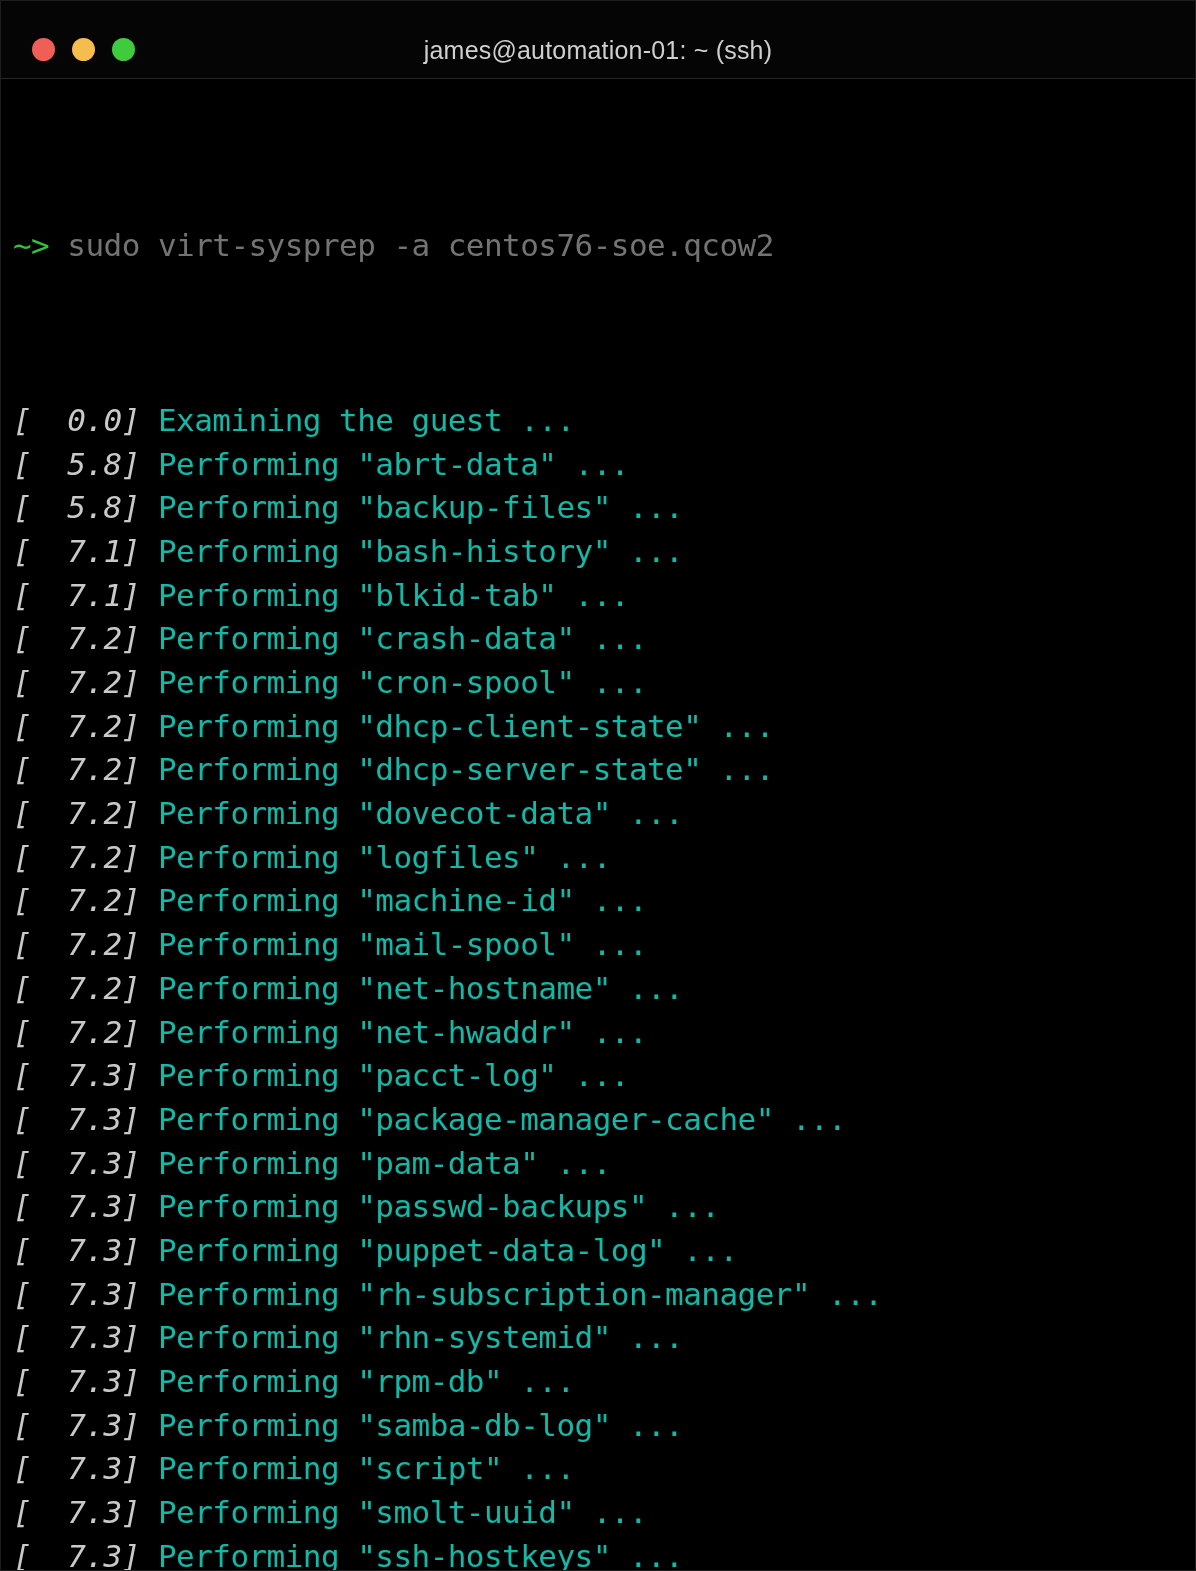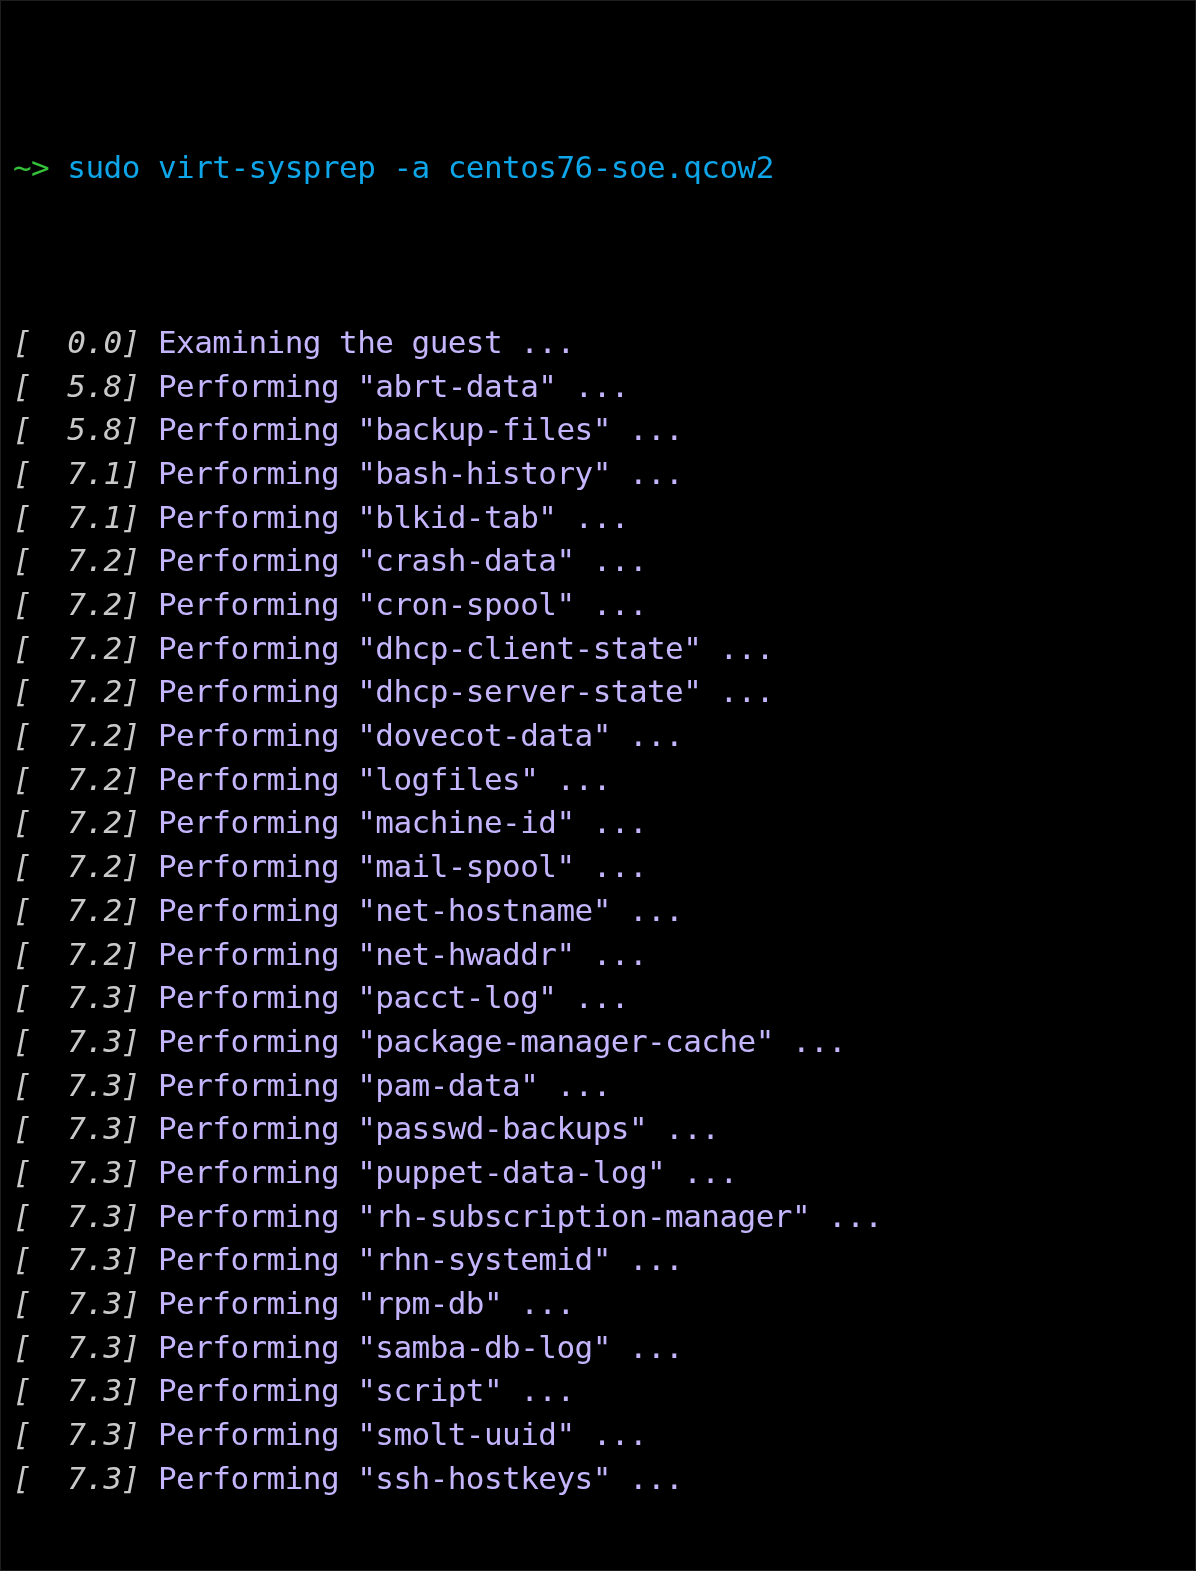--- a/index.html
+++ b/index.html
@@ -76,30 +76,38 @@
     white-space: pre;
     color: #d2d2d2;
   }
 
   .line {
     height: 43.7px;
     white-space: pre;
   }
 
   .prompt-sym { color: #35c13a; }
-  .cmd-text   { color: #0ea5e9; margin-top: 32px; }
+  .cmd-text   { color: #737373; margin-top: 32px; }
 
   .ts         { color: #c9c9c9; font-style: italic; }
-  .msg        { color: #c4b5fd; }
+  .msg        { color: #14b8a6; }
 </style>
 </head>
 <body>
 
 <div class="window">
 
+  <div class="titlebar">
+    <div class="traffic-lights">
+      <span class="dot close"></span>
+      <span class="dot min"></span>
+      <span class="dot zoom"></span>
+    </div>
+    <div class="title-text">james@automation-01: ~ (ssh)</div>
+  </div>
 
   <div class="terminal">
 
     <div class="line"><span class="prompt-sym">~&gt;</span><span class="cmd-text"> </span><span class="cmd-text">sudo virt-sysprep -a centos76-soe.qcow2</span></div>
 
     <div id="log-lines"><div class="line"><span class="ts">[  0.0]</span><span> </span><span class="msg">Examining the guest ...</span></div><div class="line"><span class="ts">[  5.8]</span><span> </span><span class="msg">Performing "abrt-data" ...</span></div><div class="line"><span class="ts">[  5.8]</span><span> </span><span class="msg">Performing "backup-files" ...</span></div><div class="line"><span class="ts">[  7.1]</span><span> </span><span class="msg">Performing "bash-history" ...</span></div><div class="line"><span class="ts">[  7.1]</span><span> </span><span class="msg">Performing "blkid-tab" ...</span></div><div class="line"><span class="ts">[  7.2]</span><span> </span><span class="msg">Performing "crash-data" ...</span></div><div class="line"><span class="ts">[  7.2]</span><span> </span><span class="msg">Performing "cron-spool" ...</span></div><div class="line"><span class="ts">[  7.2]</span><span> </span><span class="msg">Performing "dhcp-client-state" ...</span></div><div class="line"><span class="ts">[  7.2]</span><span> </span><span class="msg">Performing "dhcp-server-state" ...</span></div><div class="line"><span class="ts">[  7.2]</span><span> </span><span class="msg">Performing "dovecot-data" ...</span></div><div class="line"><span class="ts">[  7.2]</span><span> </span><span class="msg">Performing "logfiles" ...</span></div><div class="line"><span class="ts">[  7.2]</span><span> </span><span class="msg">Performing "machine-id" ...</span></div><div class="line"><span class="ts">[  7.2]</span><span> </span><span class="msg">Performing "mail-spool" ...</span></div><div class="line"><span class="ts">[  7.2]</span><span> </span><span class="msg">Performing "net-hostname" ...</span></div><div class="line"><span class="ts">[  7.2]</span><span> </span><span class="msg">Performing "net-hwaddr" ...</span></div><div class="line"><span class="ts">[  7.3]</span><span> </span><span class="msg">Performing "pacct-log" ...</span></div><div class="line"><span class="ts">[  7.3]</span><span> </span><span class="msg">Performing "package-manager-cache" ...</span></div><div class="line"><span class="ts">[  7.3]</span><span> </span><span class="msg">Performing "pam-data" ...</span></div><div class="line"><span class="ts">[  7.3]</span><span> </span><span class="msg">Performing "passwd-backups" ...</span></div><div class="line"><span class="ts">[  7.3]</span><span> </span><span class="msg">Performing "puppet-data-log" ...</span></div><div class="line"><span class="ts">[  7.3]</span><span> </span><span class="msg">Performing "rh-subscription-manager" ...</span></div><div class="line"><span class="ts">[  7.3]</span><span> </span><span class="msg">Performing "rhn-systemid" ...</span></div><div class="line"><span class="ts">[  7.3]</span><span> </span><span class="msg">Performing "rpm-db" ...</span></div><div class="line"><span class="ts">[  7.3]</span><span> </span><span class="msg">Performing "samba-db-log" ...</span></div><div class="line"><span class="ts">[  7.3]</span><span> </span><span class="msg">Performing "script" ...</span></div><div class="line"><span class="ts">[  7.3]</span><span> </span><span class="msg">Performing "smolt-uuid" ...</span></div><div class="line"><span class="ts">[  7.3]</span><span> </span><span class="msg">Performing "ssh-hostkeys" ...</span></div></div>
 
   </div>
 </div>
 

